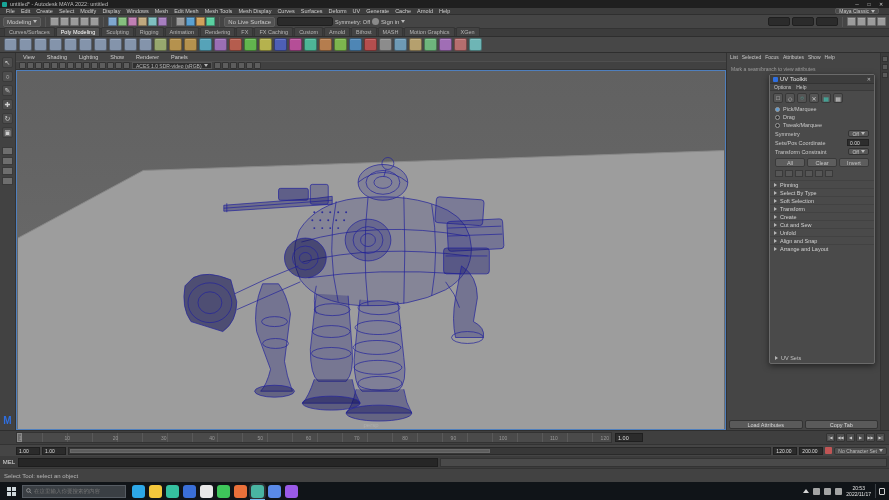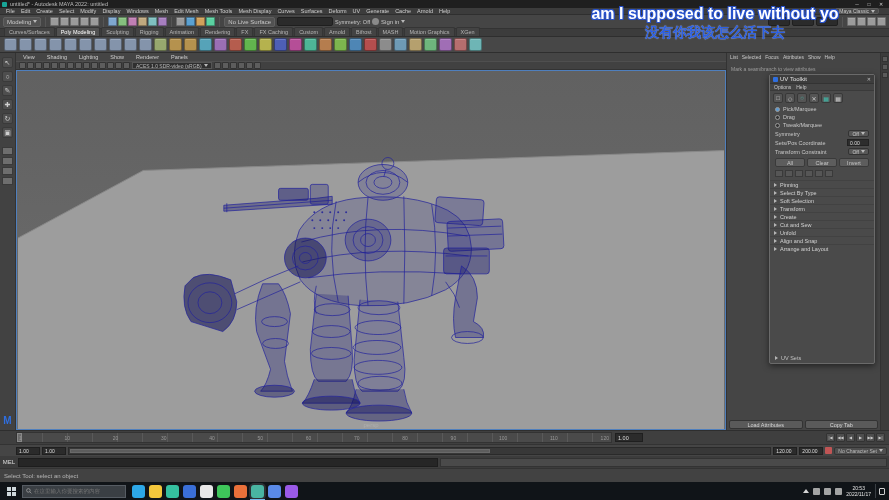--- a/index.html
+++ b/index.html
@@ -676,16 +676,14 @@
       <div class="clock">
         <div>20:53</div>
         <div>2022/11/17</div>
       </div>
       <div class="notif">
           <i></i>
         </div>
     </div>
   </div>
 
-  <div class="sub-en">am I supposed to live without yo</div>
-  <div class="sub-zh">没有你我该怎么活下去</div>
 
 </div>
 
 </body></html>

